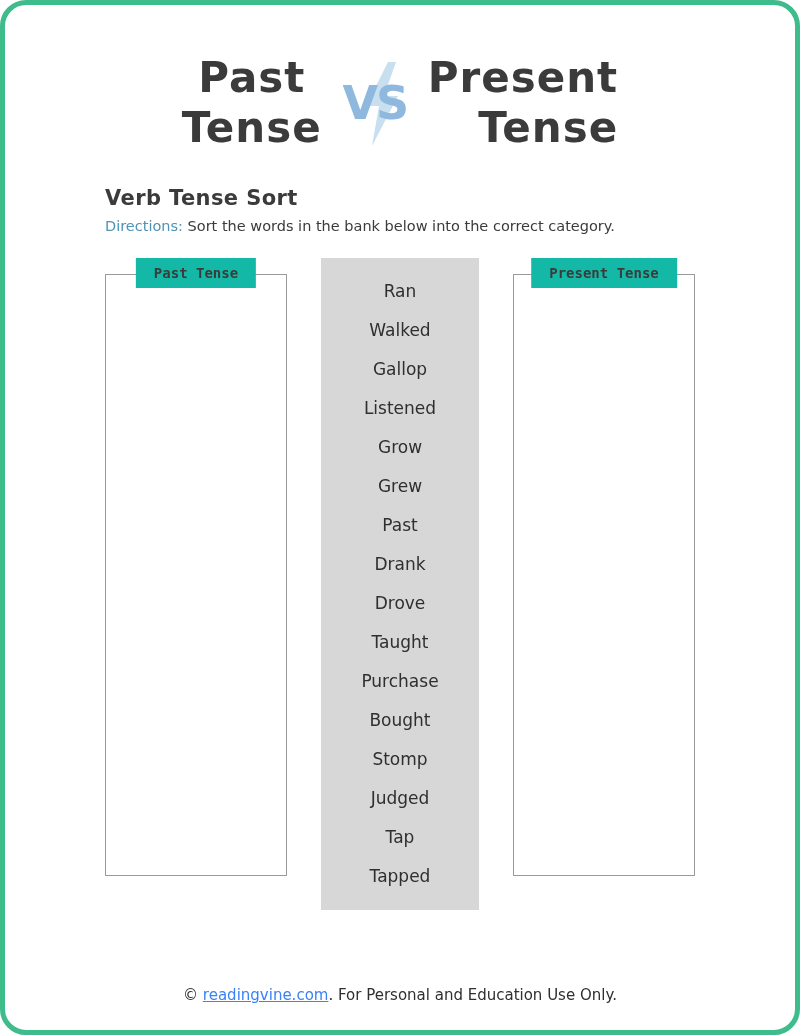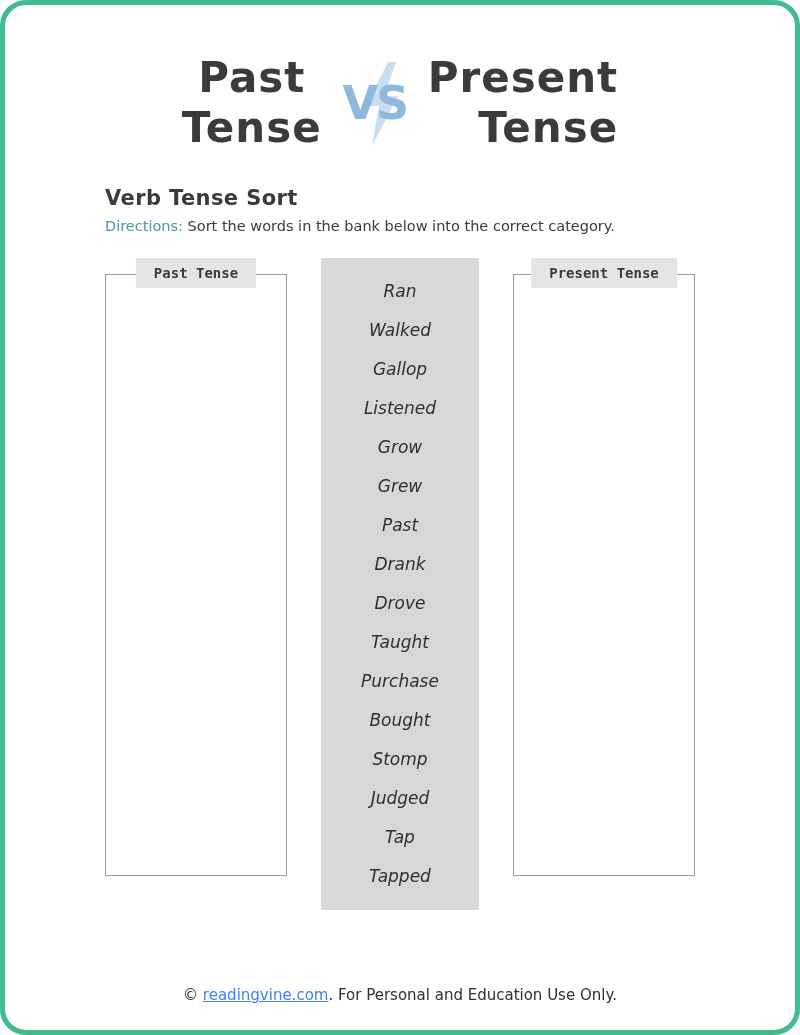--- a/index.html
+++ b/index.html
@@ -114,21 +114,21 @@
   .col {
     position: relative;
     width: 182px;
   }
 
   .col-header {
     position: absolute;
     top: 0;
     left: 50%;
     transform: translateX(-50%);
-    background: #e5e5e5;
+    background: #14b8a6;
     padding: 7px 18px 7px 18px;
     font-family: "DejaVu Sans Mono", monospace;
     font-weight: bold;
     font-size: 14px;
     color: #3b3b3b;
     white-space: nowrap;
     z-index: 3;
   }
 
   .col-box {
@@ -147,21 +147,20 @@
     align-items: center;
     gap: 0;
   }
   .bank-word {
     font-size: 17px;
     color: #2f2f2f;
     line-height: 1;
     padding: 11px 0;
     text-align: center;
     width: 100%;
-    font-style: italic;
   }
 
   
   .footer {
     position: absolute;
     left: 0;
     right: 0;
     bottom: 26px;
     text-align: center;
     font-size: 15px;

